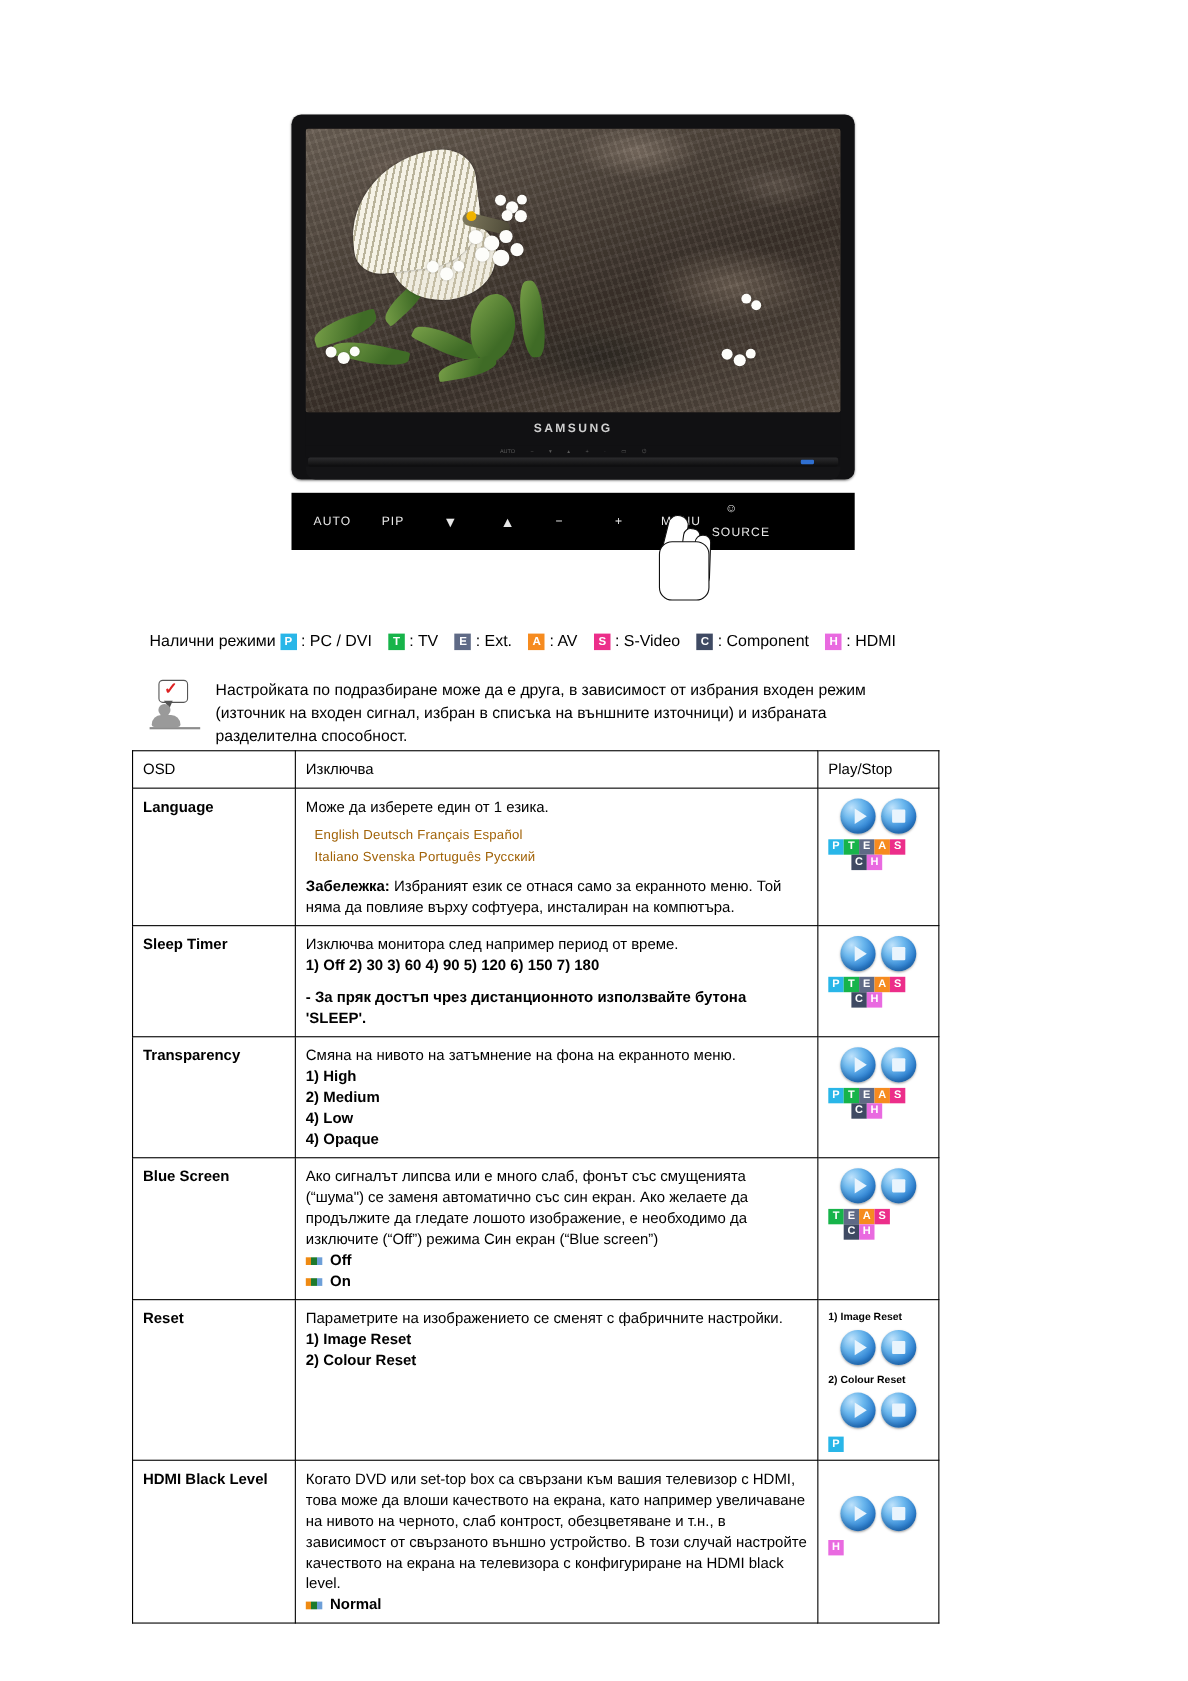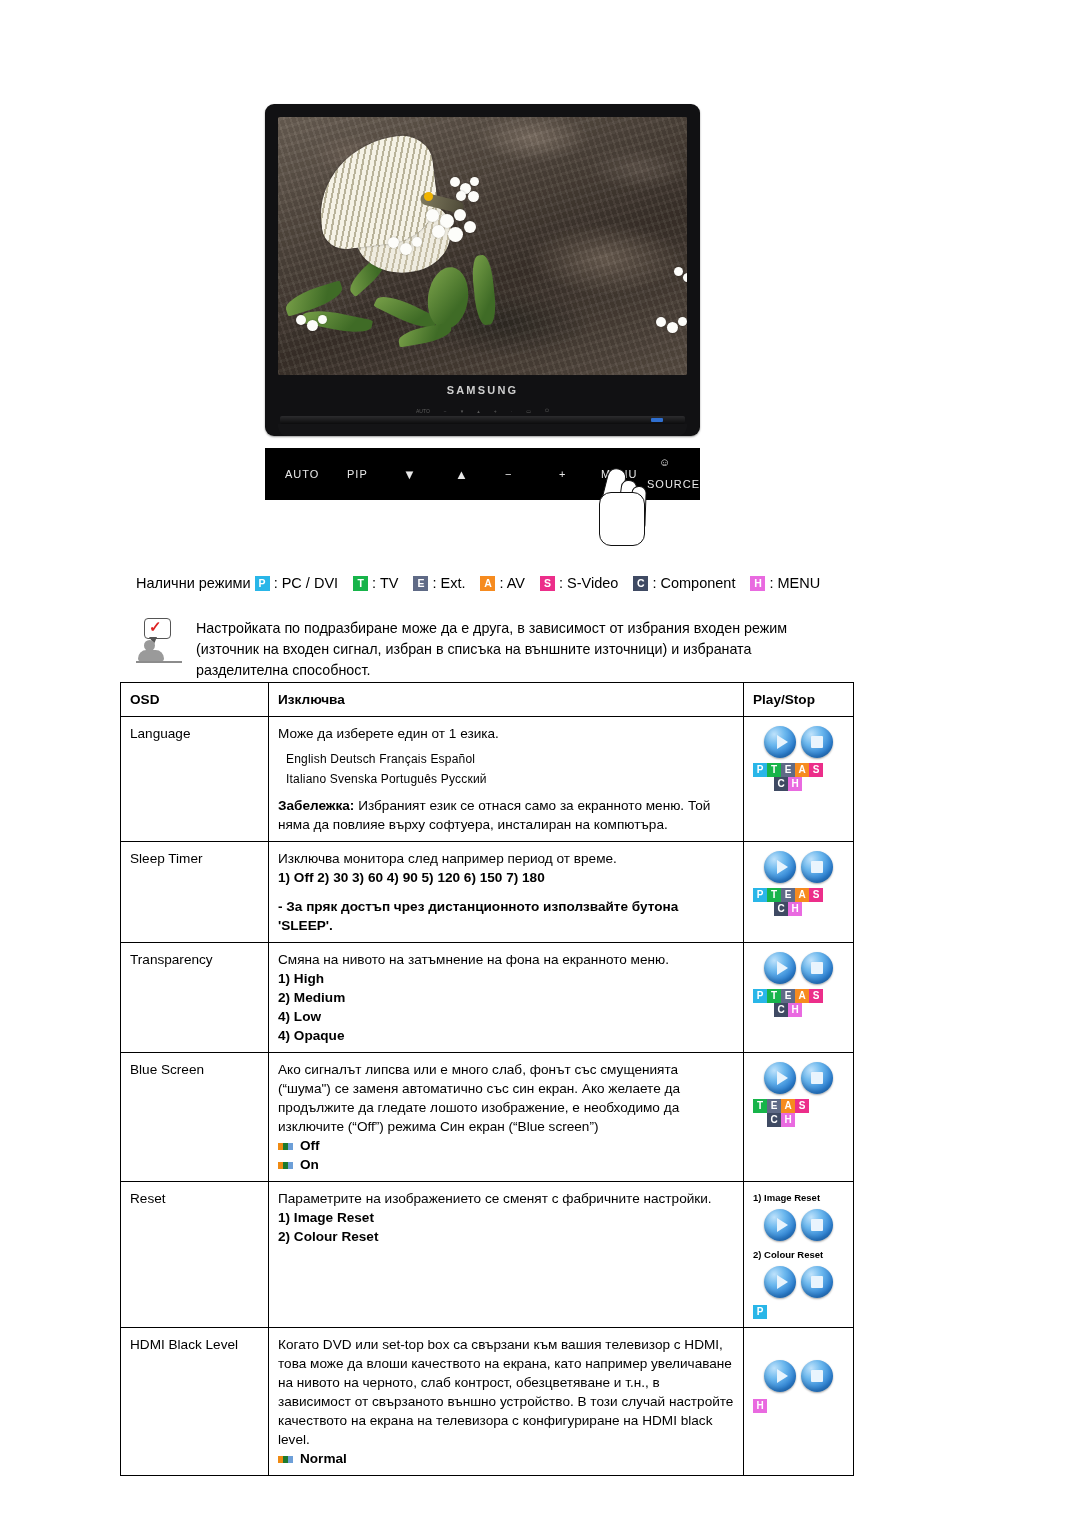--- a/index.html
+++ b/index.html
@@ -14,21 +14,21 @@
     color: #000;
     position: relative;
     overflow: hidden;
   }
 
   
   .monitor-wrap {
     position: absolute;
     left: 265px;
     top: 104px;
-    width: 435px;
+    width: 512px;
   }
   .monitor-body {
     background: #111113;
     border-radius: 9px;
     padding: 13px 13px 0 13px;
     box-shadow: 0 1px 2px rgba(0,0,0,.4);
   }
   .monitor-screen {
     position: relative;
     height: 258px;
@@ -259,30 +259,30 @@
     border: 1.5px solid #000;
     vertical-align: top;
     padding: 7px 9px;
     font-size: 13.6px;
     line-height: 19px;
     text-align: left;
   }
   col.c1 { width: 148px; }
   col.c2 { width: 475px; }
   col.c3 { width: 110px; }
-  th { font-weight: bold; font-size: 13.8px; padding: 6px 9px; margin-top: 20px; }
-  td.osd-name { font-weight: normal; }
+  th { font-weight: normal; font-size: 13.8px; padding: 6px 9px; margin-top: 20px; }
+  td.osd-name { font-weight: bold; }
   .desc p { margin: 0; }
   .desc .b { font-weight: bold; }
   .lang-list {
     font-size: 12px;
     line-height: 20px;
     letter-spacing: .2px;
     margin: 6px 0 7px 8px;
-    color: #000000;
+    color: #a16207;
   }
   .opts { font-weight: bold; margin-left: 14px; }
   .opts-line { font-weight: bold; margin-top: 1px; }
   .spacer { height: 10px; }
 
   
   .chip {
     display: inline-block;
     width: 15px; height: 7px;
     margin-right: 7px;
@@ -450,21 +450,21 @@
   <span class="mode-item">
     <span class="mode-badge" style="background: rgb(236, 46, 138);">S</span>
     <span class="mode-txt">: S-Video</span>
   </span>
   <span class="mode-item">
     <span class="mode-badge" style="background: rgb(63, 74, 99);">C</span>
     <span class="mode-txt">: Component</span>
   </span>
   <span class="mode-item">
     <span class="mode-badge" style="background: rgb(233, 106, 224);">H</span>
-    <span class="mode-txt">: MENU</span>
+    <span class="mode-txt">: HDMI</span>
   </span>
 </div>
 
 <div class="note">
   <div class="note-icon">
     <div class="bubble"></div>
     <div class="check">✓</div>
     <div class="person-head"></div>
     <div class="person-body"></div>
     <div class="desk"></div>

